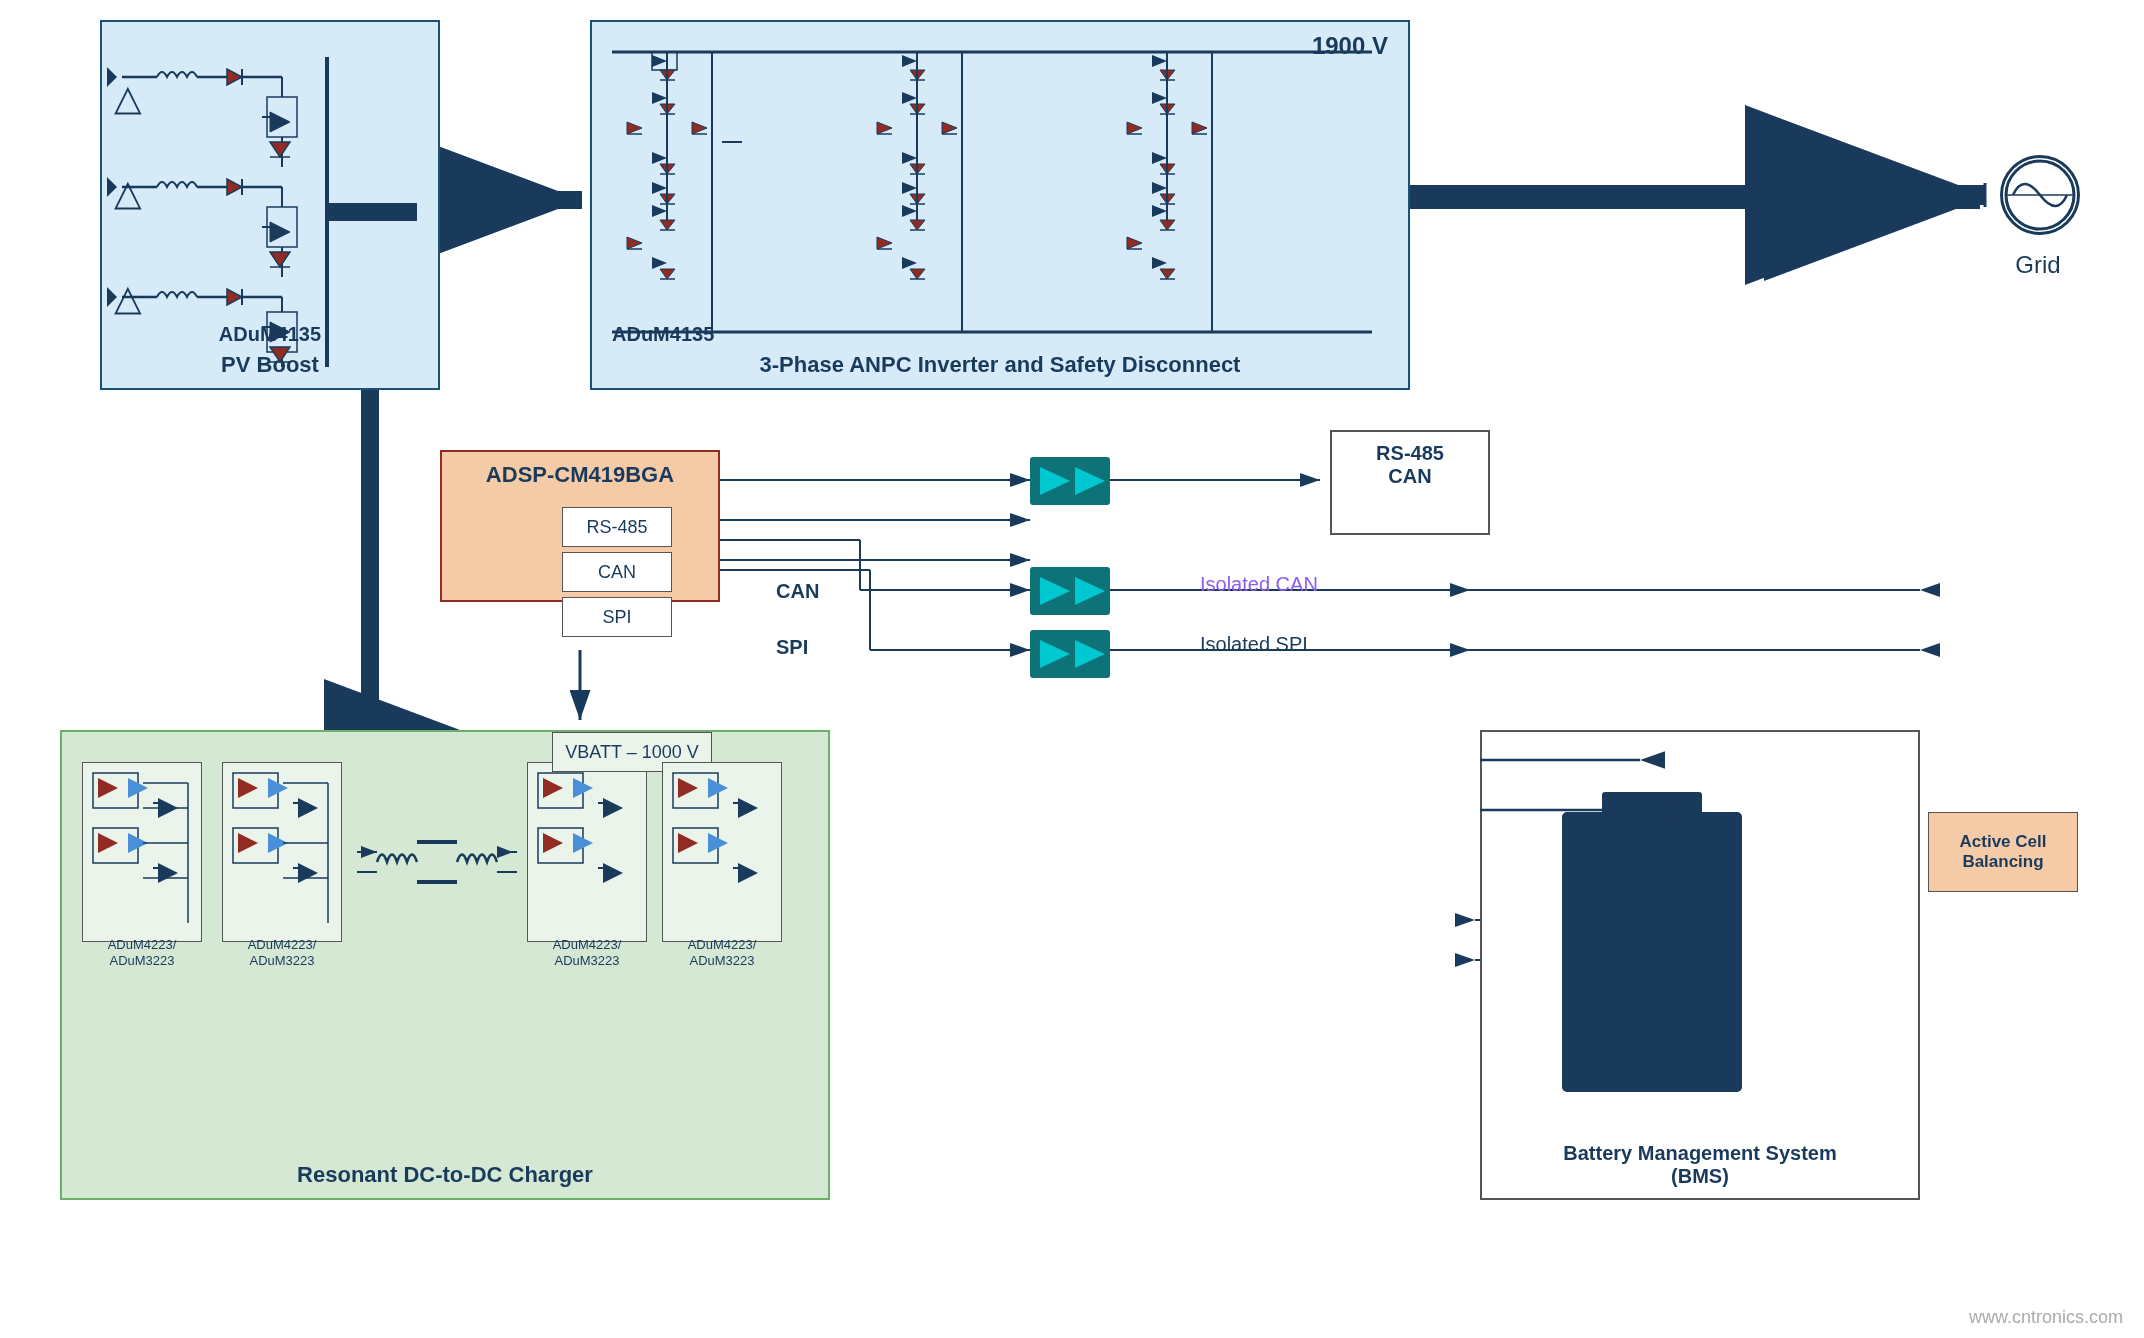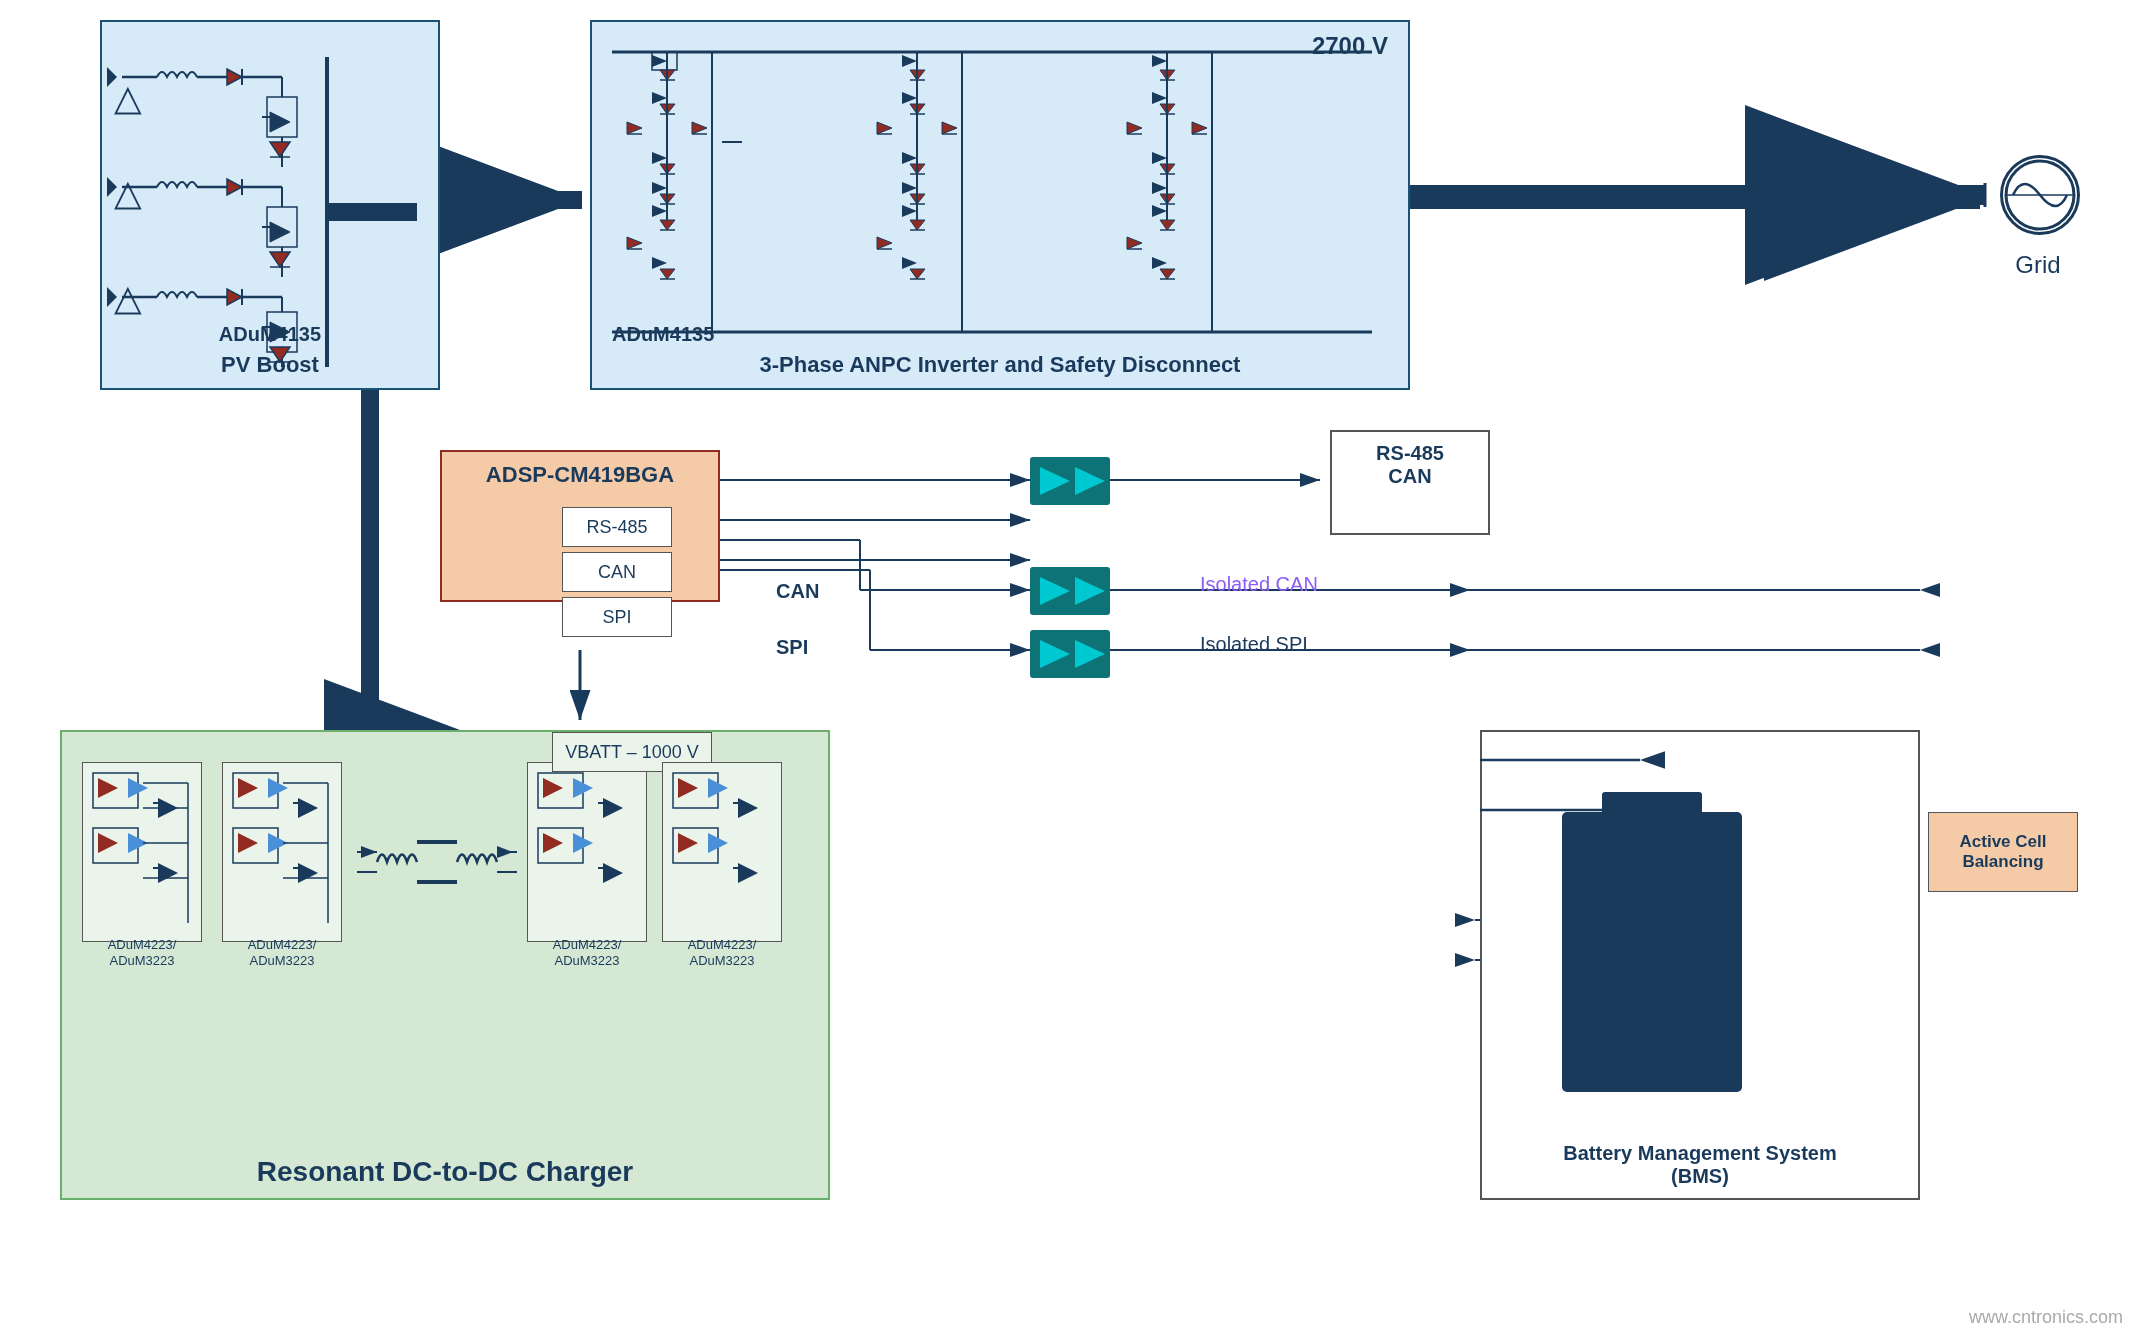--- a/index.html
+++ b/index.html
@@ -237,21 +237,21 @@
 
     <div style="position:absolute;left:12px;top:55px;font-size:36px;color:#1a3a5c;">△</div>
     <div style="position:absolute;left:12px;top:150px;font-size:36px;color:#1a3a5c;">△</div>
     <div style="position:absolute;left:12px;top:255px;font-size:36px;color:#1a3a5c;">△</div>
 
     <div style="position:absolute;bottom:42px;left:0;right:0;text-align:center;font-size:20px;color:#1a3a5c;font-weight:bold;">ADuM4135</div>
     <div style="position:absolute;bottom:10px;left:0;right:0;text-align:center;font-size:22px;color:#1a3a5c;font-weight:bold;">PV Boost</div>
   </div>
 
   <div class="block block-inverter">
-    <div style="position:absolute;top:10px;right:20px;font-size:24px;color:#1a3a5c;font-weight:bold;">2700 V</div>
+    <div style="position:absolute;top:10px;right:20px;font-size:24px;color:#1a3a5c;font-weight:bold;">1900 V</div>
 
     <svg width="760" height="300" style="position:absolute;top:20px;left:20px;">
 
       <g transform="translate(10,10)">
 
         <rect x="30" y="0" width="25" height="18" fill="none" stroke="#1a3a5c" stroke-width="1.5"></rect>
         <polygon points="30,3 30,15 45,9" fill="#1a3a5c"></polygon>
         <polygon points="38,18 53,18 45,28" fill="#922b21" stroke="#1a3a5c" stroke-width="1"></polygon>
         <line x1="38" y1="28" x2="53" y2="28" stroke="#1a3a5c" stroke-width="1.5"></line>
         <polygon points="30,40 30,52 45,46" fill="#1a3a5c"></polygon>
@@ -515,21 +515,21 @@
         <polygon points="10,65 10,85 30,75" fill="#922b21"></polygon>
         <polygon points="40,65 40,85 60,75" fill="#4a90d9"></polygon>
         <polygon points="70,30 70,50 90,40" fill="#1a3a5c"></polygon>
         <line x1="65" y1="35" x2="70" y2="35" stroke="#1a3a5c" stroke-width="2"></line>
         <polygon points="70,95 70,115 90,105" fill="#1a3a5c"></polygon>
         <line x1="65" y1="100" x2="70" y2="100" stroke="#1a3a5c" stroke-width="2"></line>
       </svg>
       <div style="font-size:13px;color:#1a3a5c;text-align:center;line-height:1.2;">ADuM4223/<br>ADuM3223</div>
     </div>
 
-    <div style="position:absolute;bottom:10px;left:0;right:0;text-align:center;font-size:28px;color:#1a3a5c;font-weight:bold;">Resonant DC-to-DC Charger</div>
+    <div style="position:absolute;bottom:10px;left:0;right:0;text-align:center;font-size:22px;color:#1a3a5c;font-weight:bold;">Resonant DC-to-DC Charger</div>
   </div>
 
   <div class="block block-bms">
 
     <div style="position:absolute;left:80px;top:80px;width:180px;height:280px;background:#1a3a5c;border-radius:5px;"></div>
     <div style="position:absolute;left:120px;top:60px;width:100px;height:25px;background:#1a3a5c;border-radius:3px;"></div>
 
     <div style="position:absolute;right:-160px;top:80px;width:150px;height:80px;border:1.5px solid #555;background:#f5cba7;display:flex;align-items:center;justify-content:center;">
       <span style="font-size:17px;color:#1a3a5c;text-align:center;font-weight:bold;">Active Cell<br>Balancing</span>
     </div>

